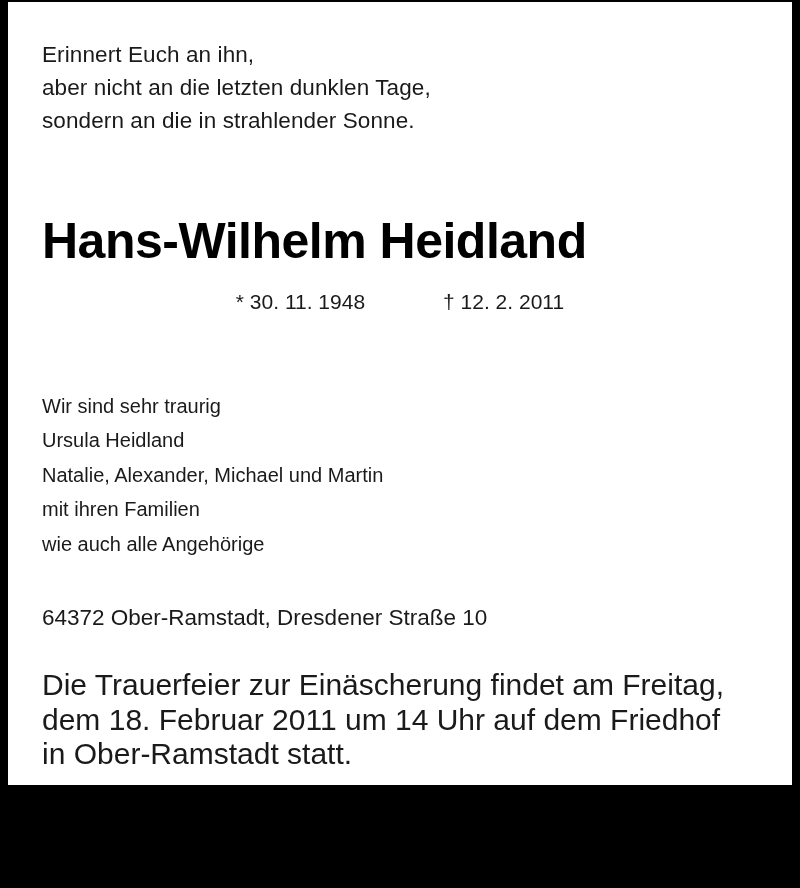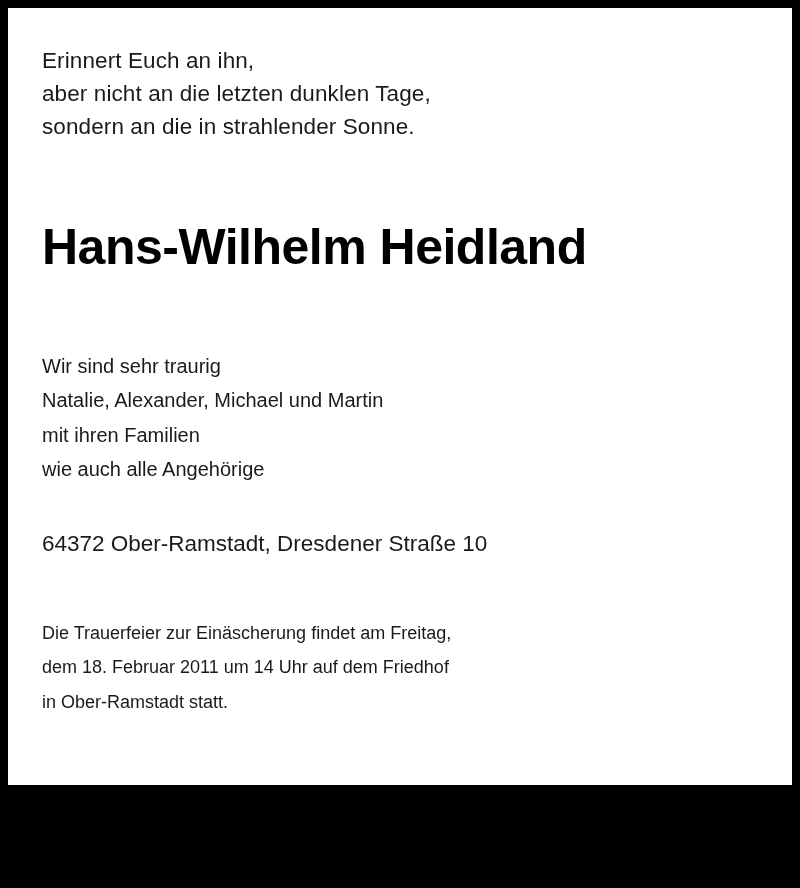--- a/index.html
+++ b/index.html
@@ -11,21 +11,21 @@
     width: 800px;
     height: 888px;
     font-family: "Liberation Sans", sans-serif;
     -webkit-font-smoothing: antialiased;
   }
   .obituary-frame {
     box-sizing: border-box;
     width: 800px;
     height: 793px;
     background: #000000;
-    padding: 8px 8px 8px 8px;
+    padding: 2px 8px 8px 8px;
   }
   .obituary-card {
     box-sizing: border-box;
     width: 100%;
     height: 100%;
     background: #ffffff;
     position: relative;
     padding: 36px 34px 0 34px;
   }
   .epitaph {
@@ -71,22 +71,22 @@
     white-space: pre;
   }
   .address-block {
     margin-top: 40px;
     font-size: 22.5px;
     line-height: 34px;
     color: #1a1a1a;
     white-space: pre;
   }
   .service-block {
-    margin-top: 55px;
-    font-size: 18px;
+    margin-top: 33px;
+    font-size: 30px;
     line-height: 34.5px;
     color: #1a1a1a;
   }
   .service-block div {
     white-space: pre;
   }
 </style>
 </head>
 <body>
 
@@ -94,24 +94,29 @@
   <div class="obituary-card">
 
     <div class="epitaph">
       <div>Erinnert Euch an ihn,</div>
       <div>aber nicht an die letzten dunklen Tage,</div>
       <div>sondern an die in strahlender Sonne.</div>
     </div>
 
     <div class="name-block">
       <div class="deceased-name">Hans-Wilhelm Heidland</div>
+      <div class="dates-row">
+        <span class="date-item">* 30. 11. 1948</span>
+        <span class="date-item">† 12. 2. 2011</span>
+      </div>
     </div>
 
     <div class="family-block">
       <div>Wir sind sehr traurig</div>
+      <div>Ursula Heidland</div>
       <div>Natalie, Alexander, Michael und Martin</div>
       <div>mit ihren Familien</div>
       <div>wie auch alle Angehörige</div>
     </div>
 
     <div class="address-block">64372 Ober-Ramstadt, Dresdener Straße 10</div>
 
     <div class="service-block">
       <div>Die Trauerfeier zur Einäscherung findet am Freitag,</div>
       <div>dem 18. Februar 2011 um 14 Uhr auf dem Friedhof</div>

